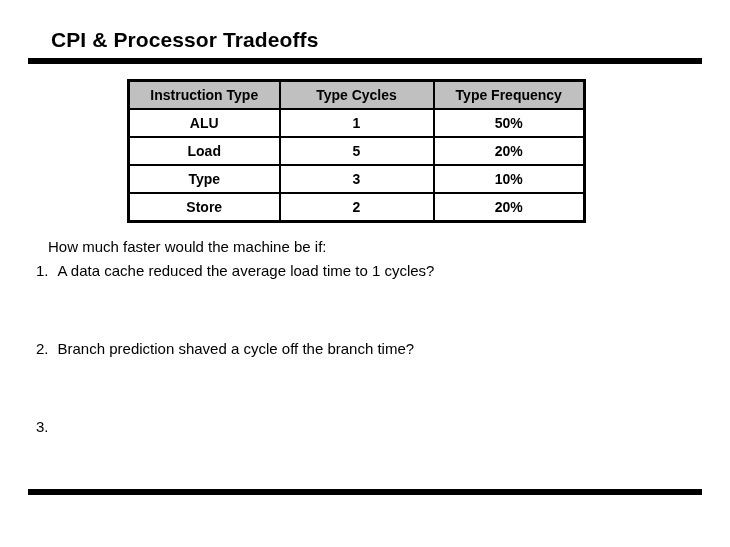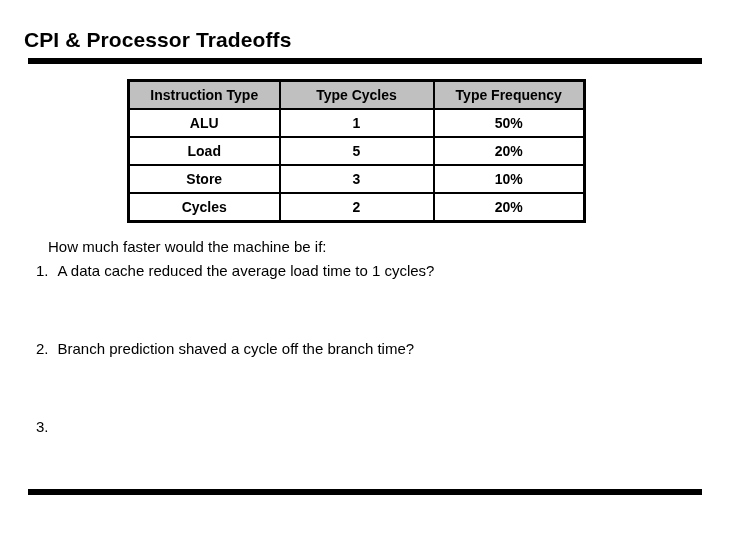--- a/index.html
+++ b/index.html
@@ -22,21 +22,21 @@
     left: 0;
     top: 0;
     width: 730px;
     height: 547px;
     background: #ffffff;
   }
 
   
   #slide-title {
     position: absolute;
-    left: 24px;
+    left: 51px;
     top: 27px;
     font-size: 21px;
     font-weight: bold;
     letter-spacing: 0.1px;
     white-space: nowrap;
     line-height: 25px;
   }
 
   
   .rule {
@@ -152,26 +152,26 @@
         <td>ALU</td>
         <td>1</td>
         <td>50%</td>
       </tr>
       <tr>
         <td>Load</td>
         <td>5</td>
         <td>20%</td>
       </tr>
       <tr>
-        <td>Store</td>
+        <td>Type</td>
         <td>3</td>
         <td>10%</td>
       </tr>
       <tr>
-        <td>Cycles</td>
+        <td>Store</td>
         <td>2</td>
         <td>20%</td>
       </tr>
     </tbody>
   </table>
 
   <div id="question-block">
     <p class="lead-line">How much faster would the machine be if:</p>
 
     <p class="q-item" id="q-item-1">

